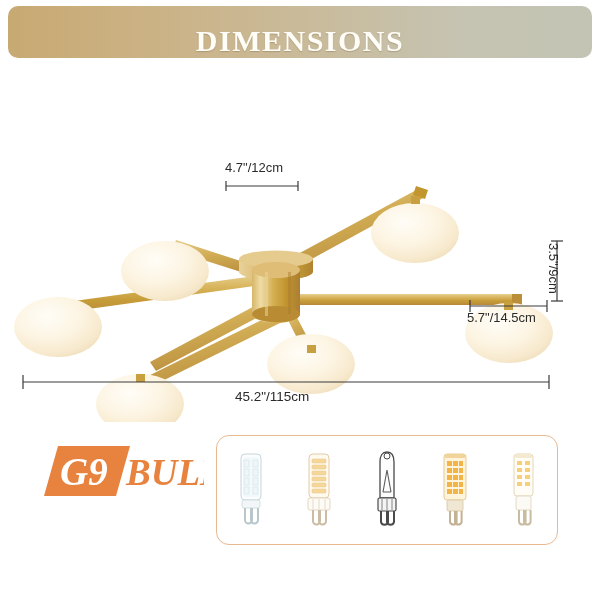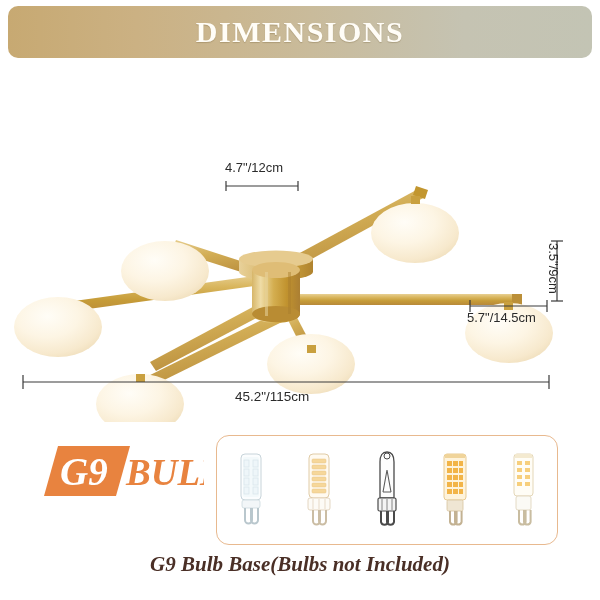--- a/index.html
+++ b/index.html
@@ -10,21 +10,21 @@
     overflow:hidden;
     position:relative;
   }
   .page{position:relative;width:600px;height:600px;overflow:hidden;background:#fff;}
 
   
   .banner{
     position:absolute;left:8px;top:6px;width:584px;height:52px;
     border-radius:10px;
     background:linear-gradient(90deg,#c7a972 0%,#cbb183 22%,#c9bb9b 52%,#c5c3b2 78%,#c3c4b4 100%);
-    display:flex;align-items:center;justify-content:center;
+    display:flex;align-items:flex-end;justify-content:center;
   }
   .banner-title{
     font-family:"Liberation Serif", serif;
     font-weight:bold;
     font-size:30px;
     letter-spacing:1.5px;
     color:#fffdf7;
     text-shadow:0 1px 1px rgba(120,100,60,.35);
   }
 
@@ -320,15 +320,14 @@
           </g>
           <rect x="16" y="48" width="15" height="14" rx="2" fill="#fbfaf5" stroke="#ded2b8" stroke-width=".8"></rect>
           <path d="M19,62 L19,74 a3.4,3.4 0 0 0 6.6,0 L25.6,62" fill="none" stroke="#c9bda1" stroke-width="2"></path>
           <path d="M24,62 L24,74 a3.4,3.4 0 0 0 6.6,0 L30.6,62" fill="none" stroke="#c9bda1" stroke-width="2"></path>
         </svg>
 
       </div>
     </div>
   </div>
 
-  <div class="caption">G9 Bulb Base(Bulbs not Included)</div>
 
 </div>
 
 </body></html>

